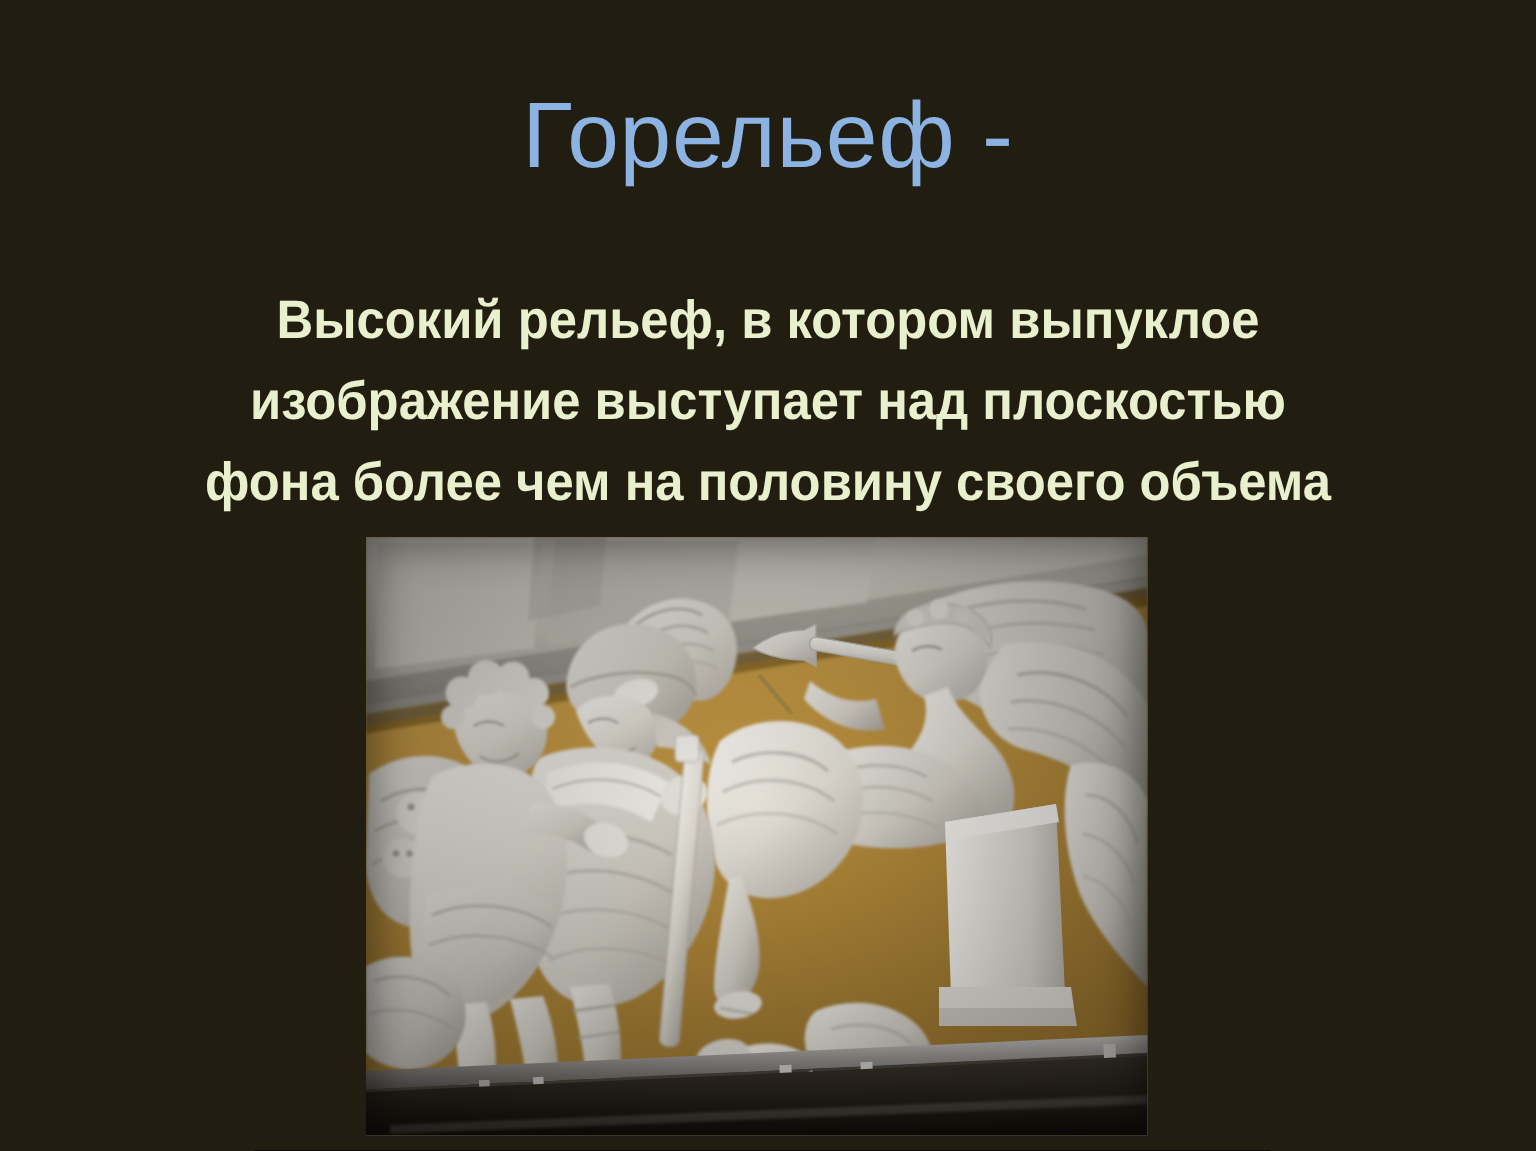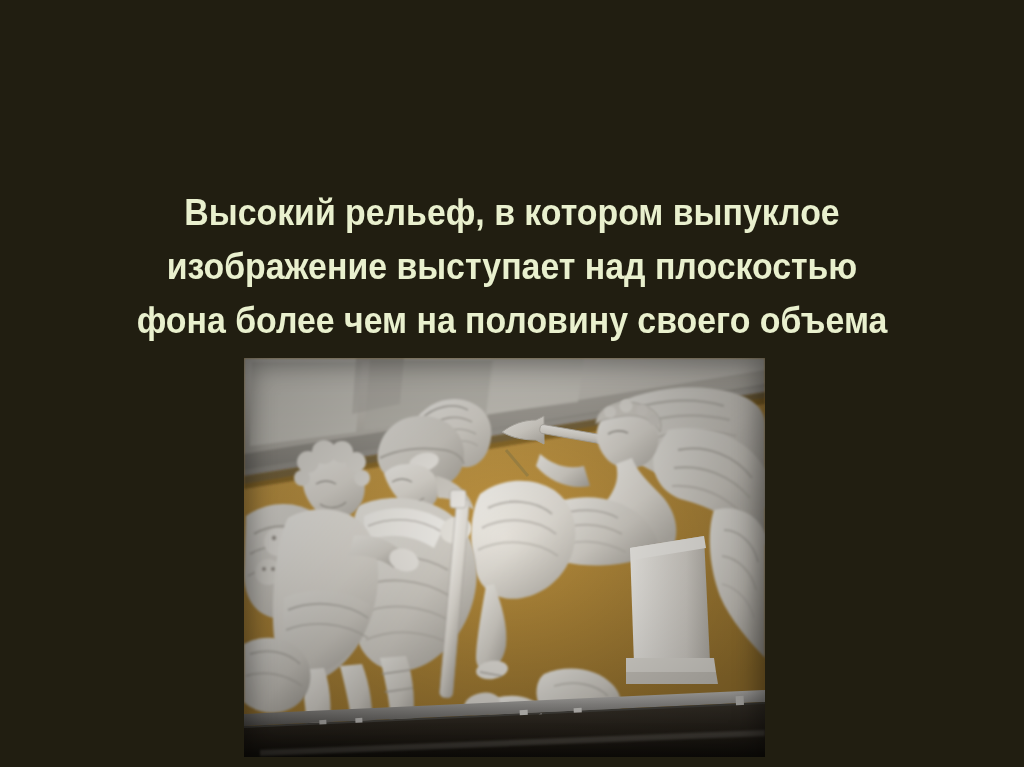--- a/index.html
+++ b/index.html
@@ -74,20 +74,21 @@
     inset: 0;
     pointer-events: none;
     box-shadow: inset 0 0 26px 6px rgba(0,0,0,0.40);
   }
 </style>
 </head>
 <body>
 
 <div id="slide">
 
+  <div id="title">Горельеф -</div>
 
   <div id="body-text">
     <span class="line">Высокий рельеф, в котором выпуклое</span>
     <span class="line">изображение выступает над плоскостью</span>
     <span class="line">фона более чем на половину своего объема</span>
   </div>
 
   <div id="photo">
     <svg viewBox="0 0 521 399" preserveAspectRatio="none">
       <defs>

